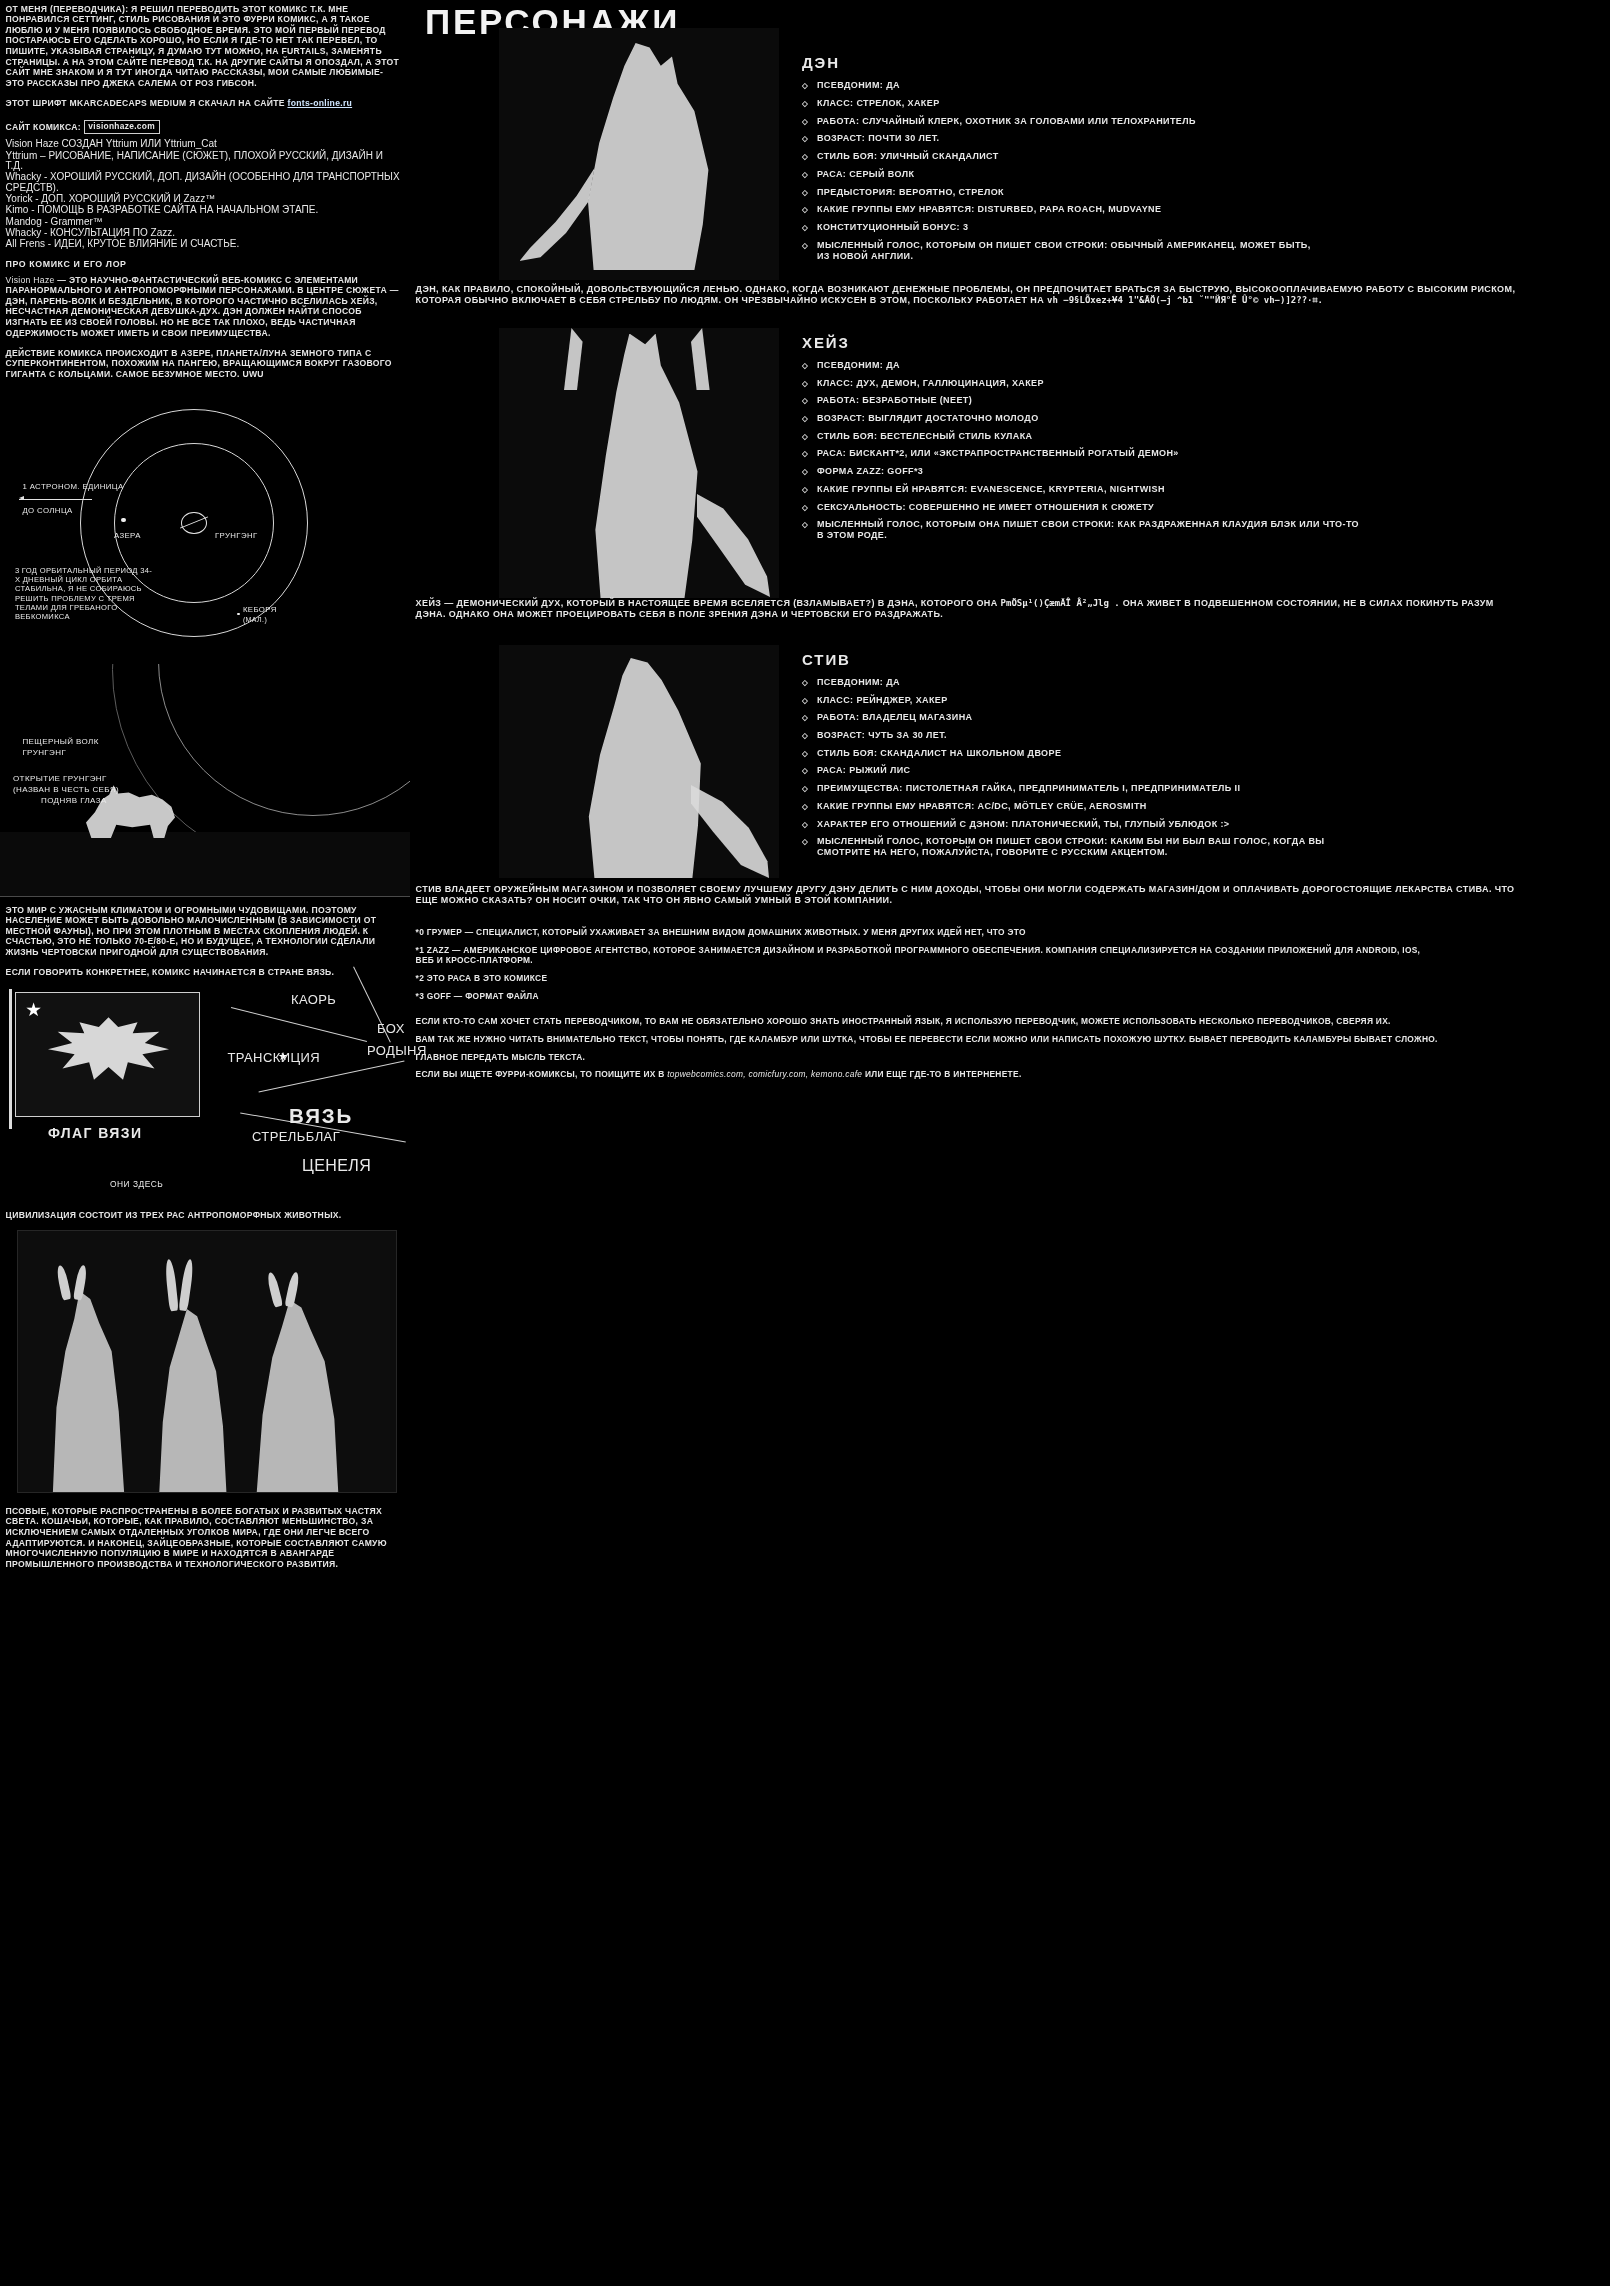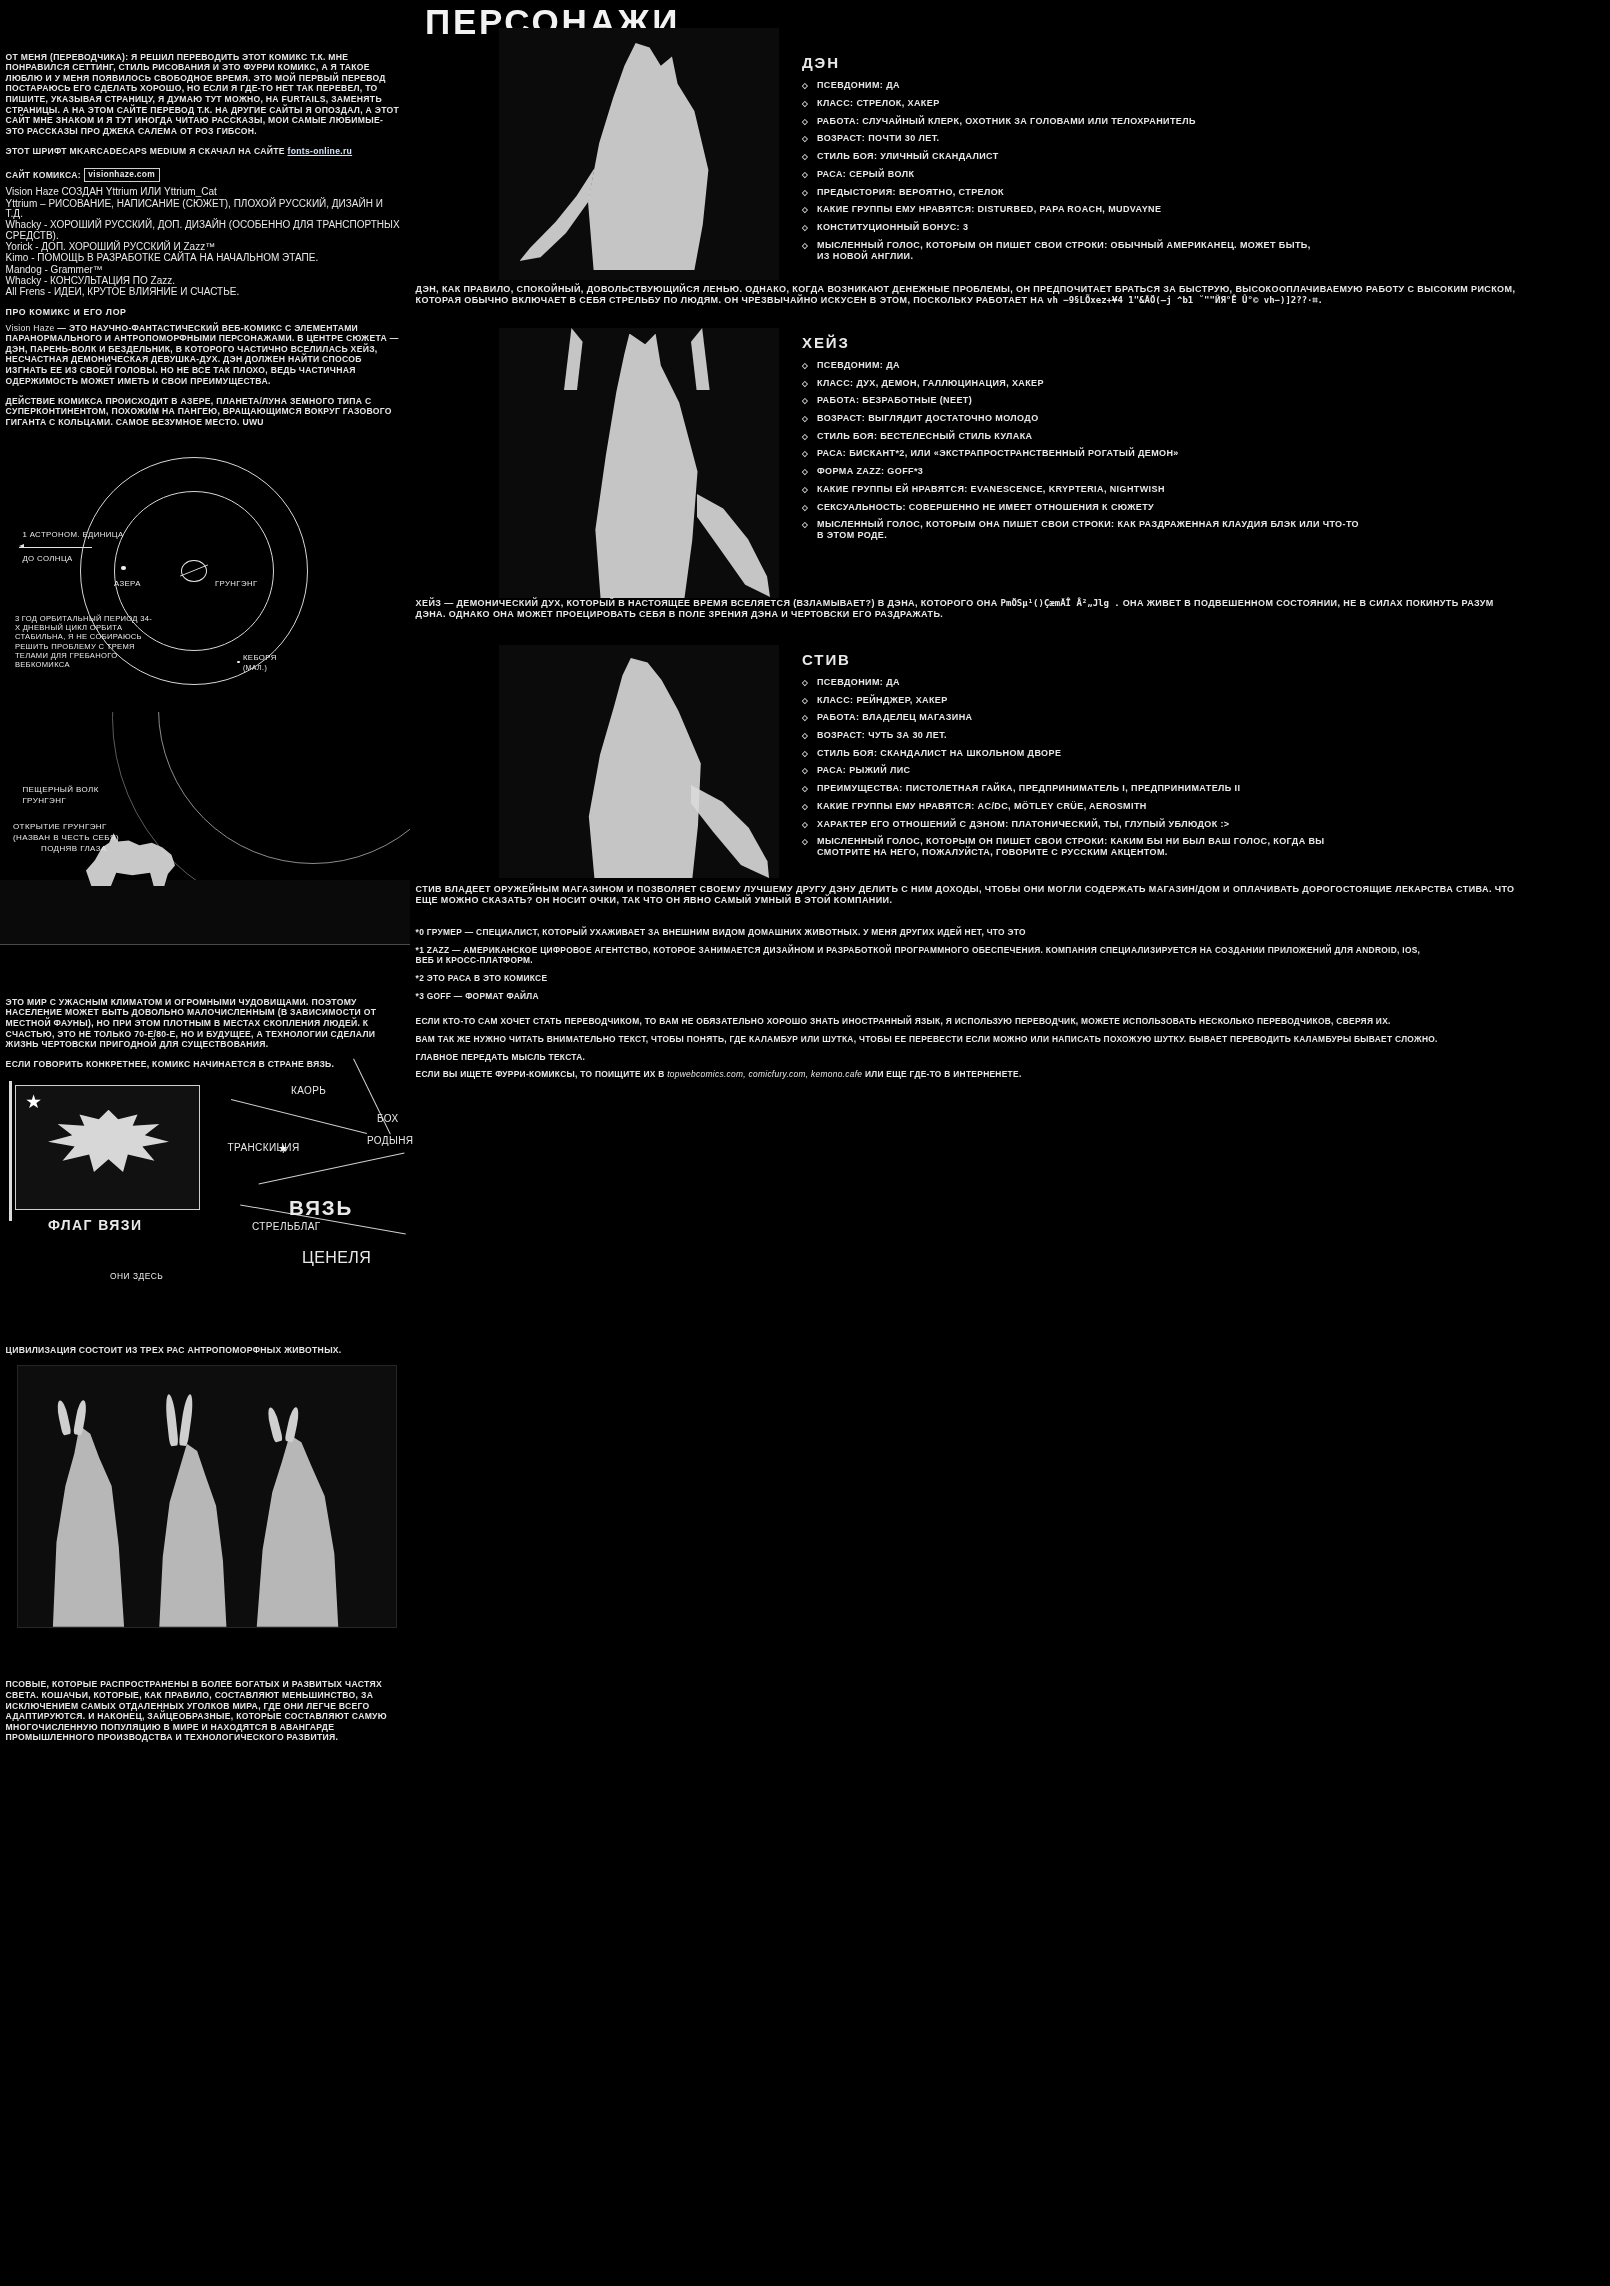--- a/index.html
+++ b/index.html
@@ -4,21 +4,21 @@
 <style>
   html,body{margin:0;padding:0;background:#000;}
   body{
     width:1611px;height:2287px;position:relative;overflow:hidden;
     font-family:"Liberation Sans", sans-serif;color:#e9e9e9;
   }
   .page{position:absolute;inset:0;background:#000;}
 
   
   .left{position:absolute;left:0;top:0;width:410px;height:2287px;}
-  .lpad{padding:3.7px 7.5px 0 5.6px;margin-top:48px;}
+  .lpad{padding:3.7px 7.5px 0 5.6px;}
   p.t{
     margin:0 0 9.3px 0;
     font-size:8.6px;line-height:10.6px;letter-spacing:0.3px;
     text-transform:uppercase;font-weight:bold;color:#e6e6e6;
   }
   .link{color:#cfe6ff;text-decoration:underline;text-transform:none;}
   .boxlink{
     display:inline-block;border:0.9px solid #cfcfcf;padding:0.9px 3.7px;margin-top:1.9px;
     font-size:8.4px;letter-spacing:0.3px;text-transform:none;
   }
@@ -78,21 +78,21 @@
   .flag .star{position:absolute;left:9.3px;top:7.5px;color:#fff;font-size:18.6px;line-height:18.6px;}
   .flag .bird{
     position:absolute;left:32px;top:24px;width:121px;height:80px;background:#d7d7d7;
     clip-path:polygon(50% 0,58% 12%,74% 6%,70% 20%,92% 18%,80% 32%,100% 40%,78% 46%,88% 64%,66% 56%,62% 78%,50% 62%,38% 78%,34% 56%,12% 64%,22% 46%,0 40%,20% 32%,8% 18%,30% 20%,26% 6%,42% 12%);
   }
   .pole{position:absolute;left:9.3px;top:1.9px;width:2.8px;height:140px;background:#dcdcdc;}
   .flagcap{position:absolute;left:48px;top:138px;font-size:14px;letter-spacing:1.4px;font-weight:bold;}
   .map{position:absolute;left:220px;top:0;width:186px;height:198px;}
   .mapline{position:absolute;background:#d0d0d0;height:0.9px;}
   .mapbig{position:absolute;left:69px;top:117px;font-size:20.5px;font-weight:bold;letter-spacing:1.9px;}
-  .maplbl{position:absolute;font-size:10px;letter-spacing:0.4px;text-transform:uppercase;}
+  .maplbl{position:absolute;font-size:13px;letter-spacing:0.4px;text-transform:uppercase;}
   .mapstar{position:absolute;color:#fff;font-size:11.2px;}
   .heretext{position:absolute;left:110px;top:192px;font-size:8.4px;letter-spacing:0.5px;text-transform:uppercase;}
 
   
   .group{
     position:relative;width:378px;height:261px;margin:7.5px 0 9.3px 17px;
     background:#0d0d0d;border:0.9px solid #262626;overflow:hidden;
   }
   .figure{position:absolute;bottom:0;background:#cfcfcf;opacity:.88;}
   .f1{left:26px;width:89px;height:201px;clip-path:polygon(40% 0,52% 4%,62% 16%,76% 30%,84% 60%,90% 100%,10% 100%,14% 58%,24% 30%,34% 14%);}

